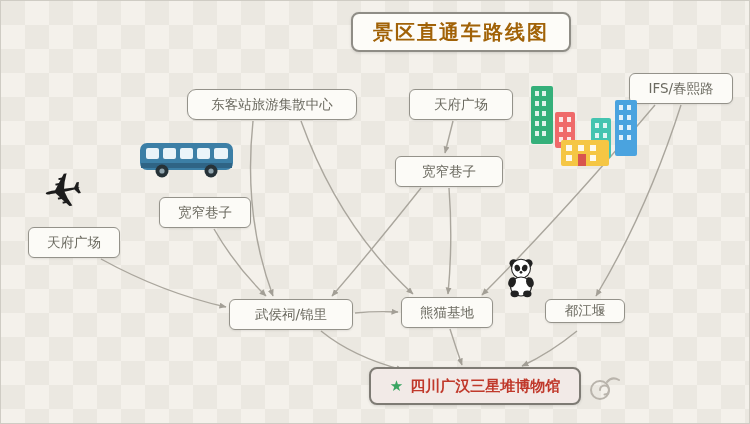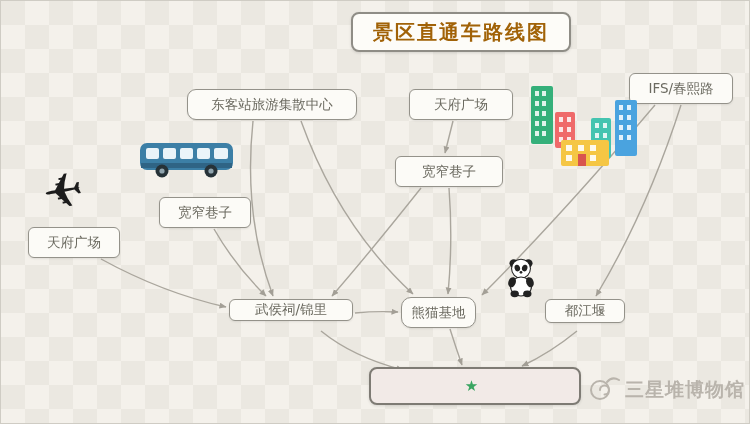--- a/index.html
+++ b/index.html
@@ -90,31 +90,32 @@
       </div>
       <div class="node" style="left: 394px; top: 155px; width: 108px; height: 31px;">
         <span>宽窄巷子</span>
       </div>
       <div class="node" style="left: 158px; top: 196px; width: 92px; height: 31px;">
         <span>宽窄巷子</span>
       </div>
       <div class="node" style="left: 27px; top: 226px; width: 92px; height: 31px;">
         <span>天府广场</span>
       </div>
-      <div class="node" style="left: 228px; top: 298px; width: 124px; height: 22px;">
+      <div class="node" style="left: 228px; top: 298px; width: 124px; height: 31px;">
         <span>武侯祠/锦里</span>
       </div>
-      <div class="node" style="left: 400px; top: 296px; width: 75px; height: 31px; border-radius: 10px;">
+      <div class="node" style="left: 400px; top: 296px; width: 92px; height: 31px;">
         <span>熊猫基地</span>
       </div>
       <div class="node" style="left: 544px; top: 298px; width: 80px; height: 24px;">
         <span>都江堰</span>
       </div>
       <div class="node museum" style="left: 368px; top: 366px; width: 212px; height: 38px;">
         <span class="star">★</span>
+        <span>四川广汉三星堆博物馆</span>
       </div>
     </div>
 
   <div class="icon airplane">
     <span>✈</span>
   </div>
 
   <div class="icon bus">
     <svg width="96" height="42" viewBox="0 0 96 42">
       <rect x="1" y="5" width="93" height="27" rx="7" fill="#3c7fa6"></rect>
@@ -202,16 +203,15 @@
   </div>
 
   <div class="watermark">
     <span>
       <svg width="34" height="30" viewBox="0 0 34 30" fill="none" stroke="#b9b4ac" stroke-width="2" stroke-linecap="round">
         <circle cx="13" cy="17" r="9"></circle>
         <path d="M13 17 a4.5 4.5 0 1 1 4.5 4.5"></path>
         <path d="M20 9 q5 -6 12 -2"></path>
       </svg>
     </span>
-    <span class="wm-text">三星堆博物馆</span>
   </div>
 
 </div>
 
 </body></html>

